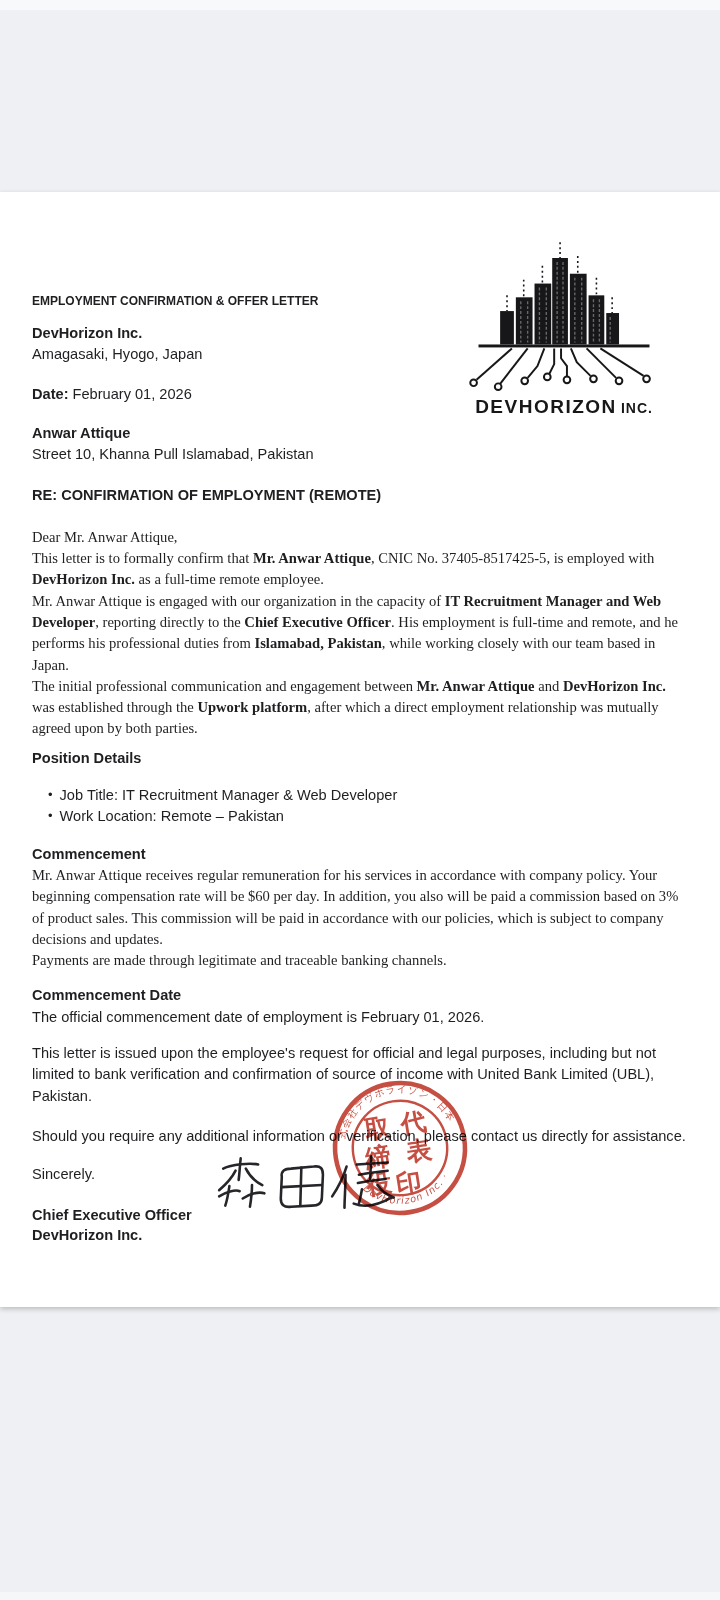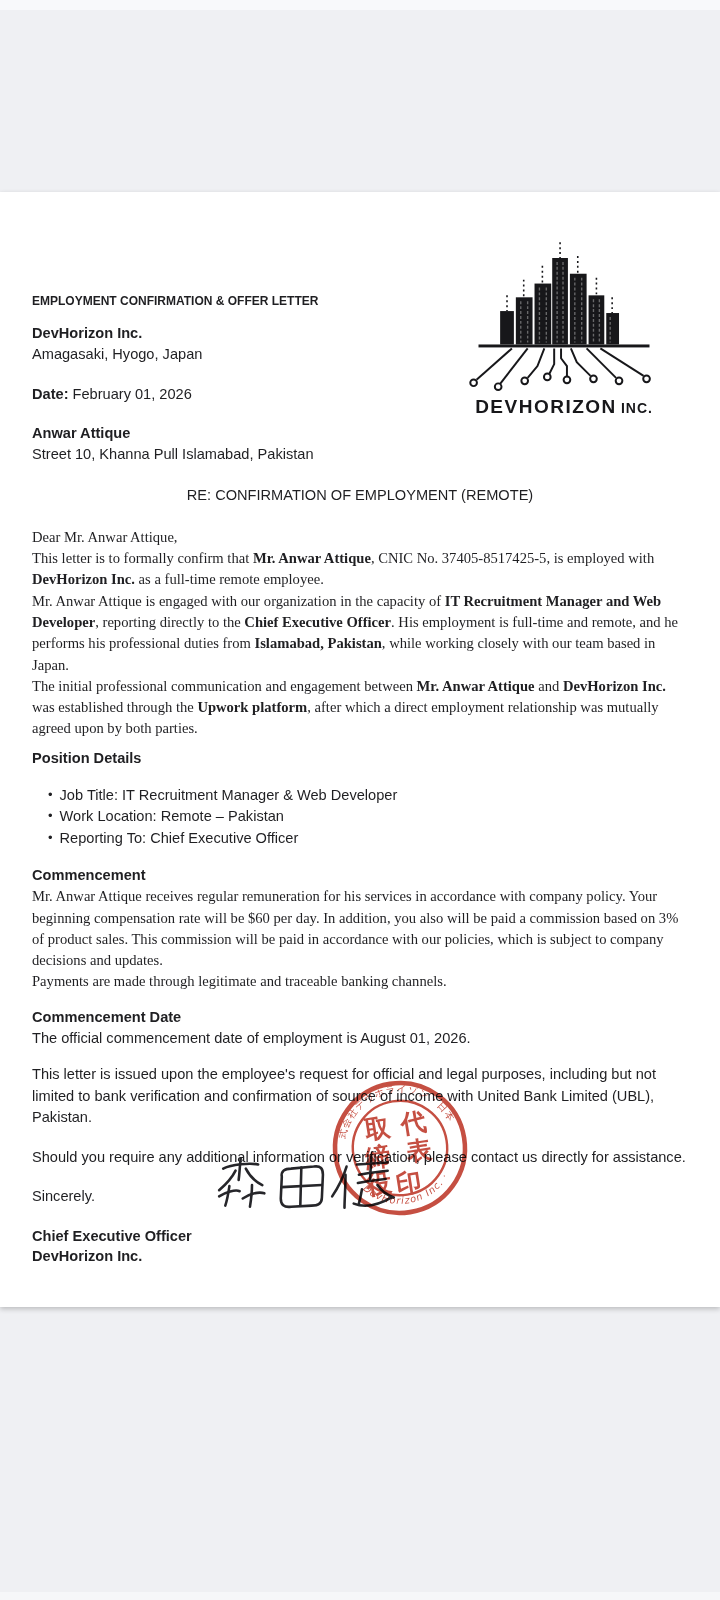--- a/index.html
+++ b/index.html
@@ -20,21 +20,21 @@
     padding:100px 32px 0 32px;
     font-size:14.6px;line-height:21.3px;
   }
 
   .doc-title{font-weight:700;font-size:12px;line-height:19px;margin:0 0 12px 0;}
   .b{font-weight:700;}
   .line{display:block;}
   .company-block{margin-bottom:14px;}
   .date-line{margin:18px 0 18px 0;}
   .recipient-block{margin-bottom:14px;}
-  .subject-line{font-weight:400;margin:20px 0 20px 0;text-align:center;}
+  .subject-line{font-weight:700;margin:20px 0 20px 0;}
   .body-block{margin:0;font-family:Liberation Serif, serif;}
   .body-block p{margin:0;}
   strong{font-weight:700;}
 
   .sec-heading{font-weight:700;margin:8px 0 0 0;}
   .sec-heading.gap-lg{margin-top:14px;}
   ul.bullets{list-style:none;margin:16px;padding:0;}
   ul.bullets li{padding-left:0;}
   ul.bullets li::before{content:"\2022";margin-right:7px;font-size:13px;position:relative;top:-1px;}
   .closing-line{margin-top:17px;}
@@ -149,31 +149,30 @@
     <p>Dear Mr. Anwar Attique,</p>
     <p><span>This letter is to formally confirm that </span><strong>Mr. Anwar Attique</strong><span>, CNIC No. 37405-8517425-5, is employed with </span><strong>DevHorizon Inc.</strong><span> as a full-time remote employee.</span></p>
     <p><span>Mr. Anwar Attique is engaged with our organization in the capacity of </span><strong>IT Recruitment Manager and Web Developer</strong><span>, reporting directly to the </span><strong>Chief Executive Officer</strong><span>. His employment is full-time and remote, and he performs his professional duties from </span><strong>Islamabad, Pakistan</strong><span>, while working closely with our team based in Japan.</span></p>
     <p><span>The initial professional communication and engagement between </span><strong>Mr. Anwar Attique</strong><span> and </span><strong>DevHorizon Inc.</strong><span> was established through the </span><strong>Upwork platform</strong><span>, after which a direct employment relationship was mutually agreed upon by both parties.</span></p>
   </div>
 
   <div class="sec-heading">Position Details</div>
   <ul class="bullets">
       <li>Job Title: IT Recruitment Manager &amp; Web Developer</li>
       <li>Work Location: Remote – Pakistan</li>
-      <li>Reporting To: Chief Executive Officer</li>
     </ul>
 
   <div class="sec-heading gap-lg">Commencement</div>
   <div class="body-block">
     <p>Mr. Anwar Attique receives regular remuneration for his services in accordance with company policy. Your beginning compensation rate will be $60 per day. In addition, you also will be paid a commission based on 3% of product sales. This commission will be paid in accordance with our policies, which is subject to company decisions and updates.</p>
     <p>Payments are made through legitimate and traceable banking channels.</p>
   </div>
 
   <div class="sec-heading gap-lg">Commencement Date</div>
-  <p style="margin:0">The official commencement date of employment is August 01, 2026.</p>
+  <p style="margin:0">The official commencement date of employment is February 01, 2026.</p>
 
   <p style="margin:15px 0 0 0">This letter is issued upon the employee's request for official and legal purposes, including but not limited to bank verification and confirmation of source of income with United Bank Limited (UBL), Pakistan.</p>
 
   <p style="margin:19px 0 0 0">Should you require any additional information or verification, please contact us directly for assistance.</p>
 
   <p class="closing-line" style="margin-bottom:0">Sincerely.</p>
 
   <div class="signoff">
     <span class="line">Chief Executive Officer</span>
     <span class="line">DevHorizon Inc.</span>

